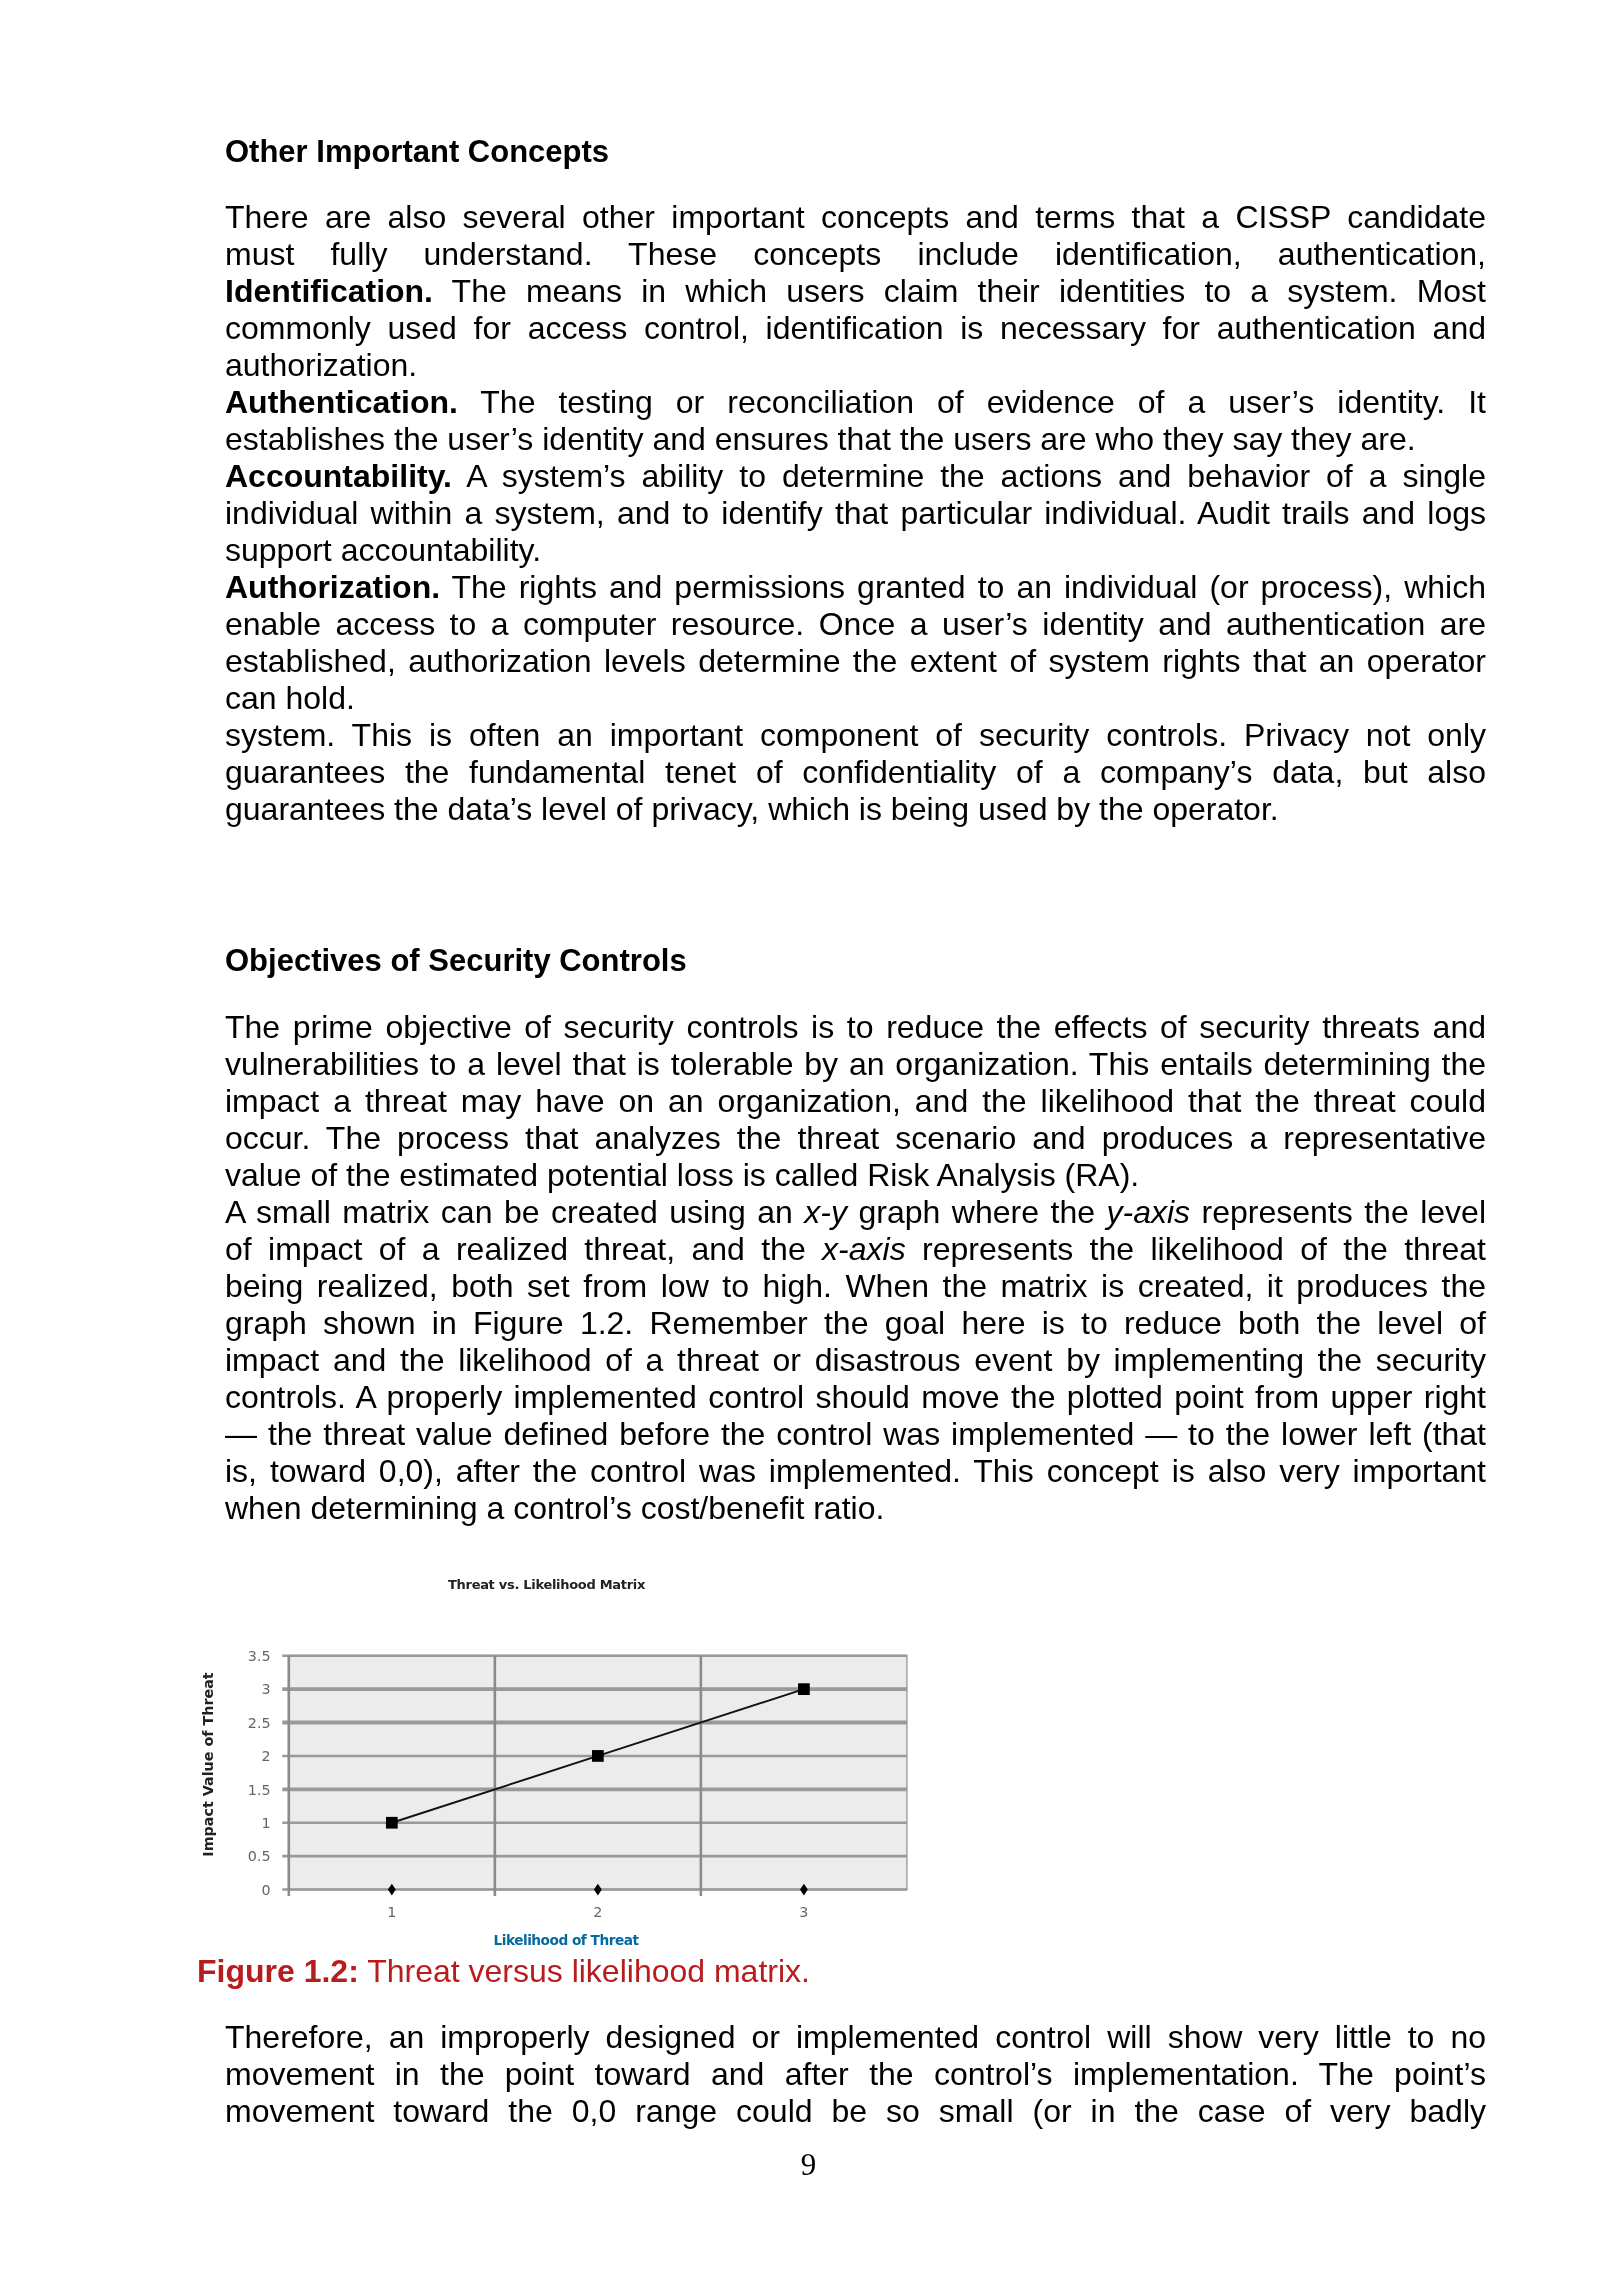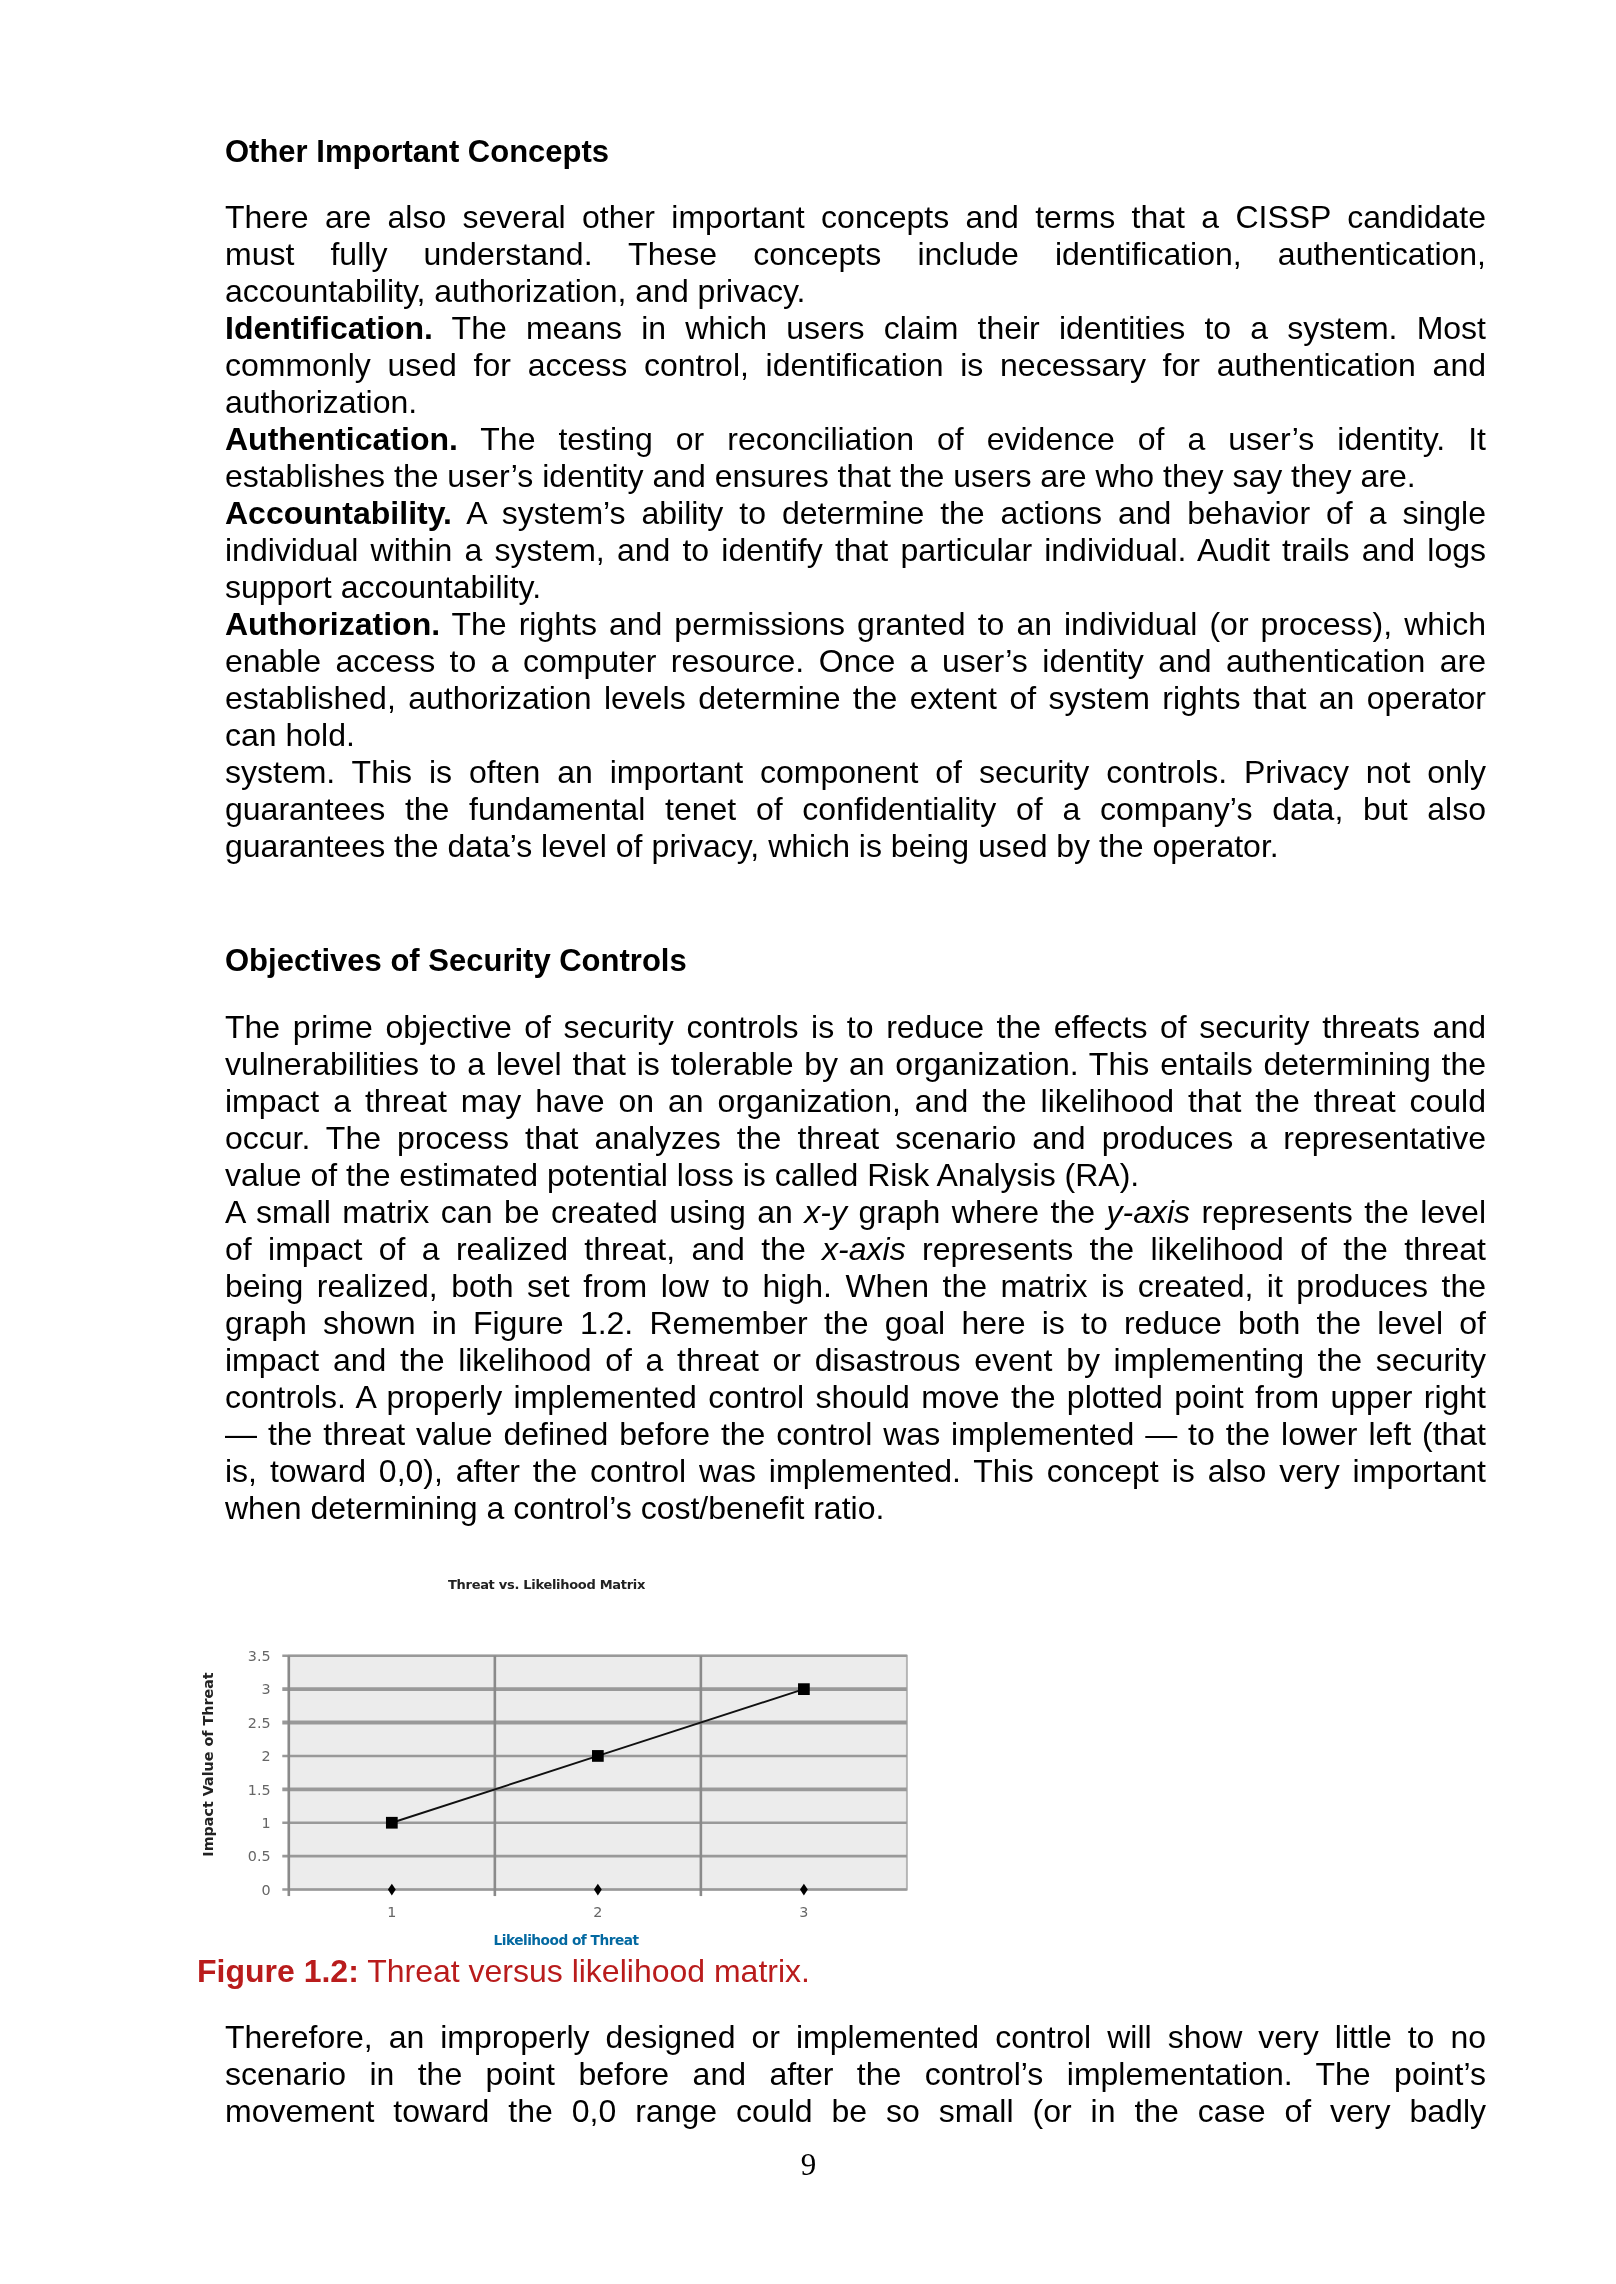--- a/index.html
+++ b/index.html
@@ -48,21 +48,20 @@
 </style>
 </head>
 <body>
 
 <div class="page">
 
   <div class="txt heading" style="top:133px;">Other Important Concepts</div>
   <div class="txt" id="sec0" style="top:199px;">
       <div class="line">There are also several other important concepts and terms that a CISSP candidate</div>
       <div class="line">must fully understand. These concepts include identification, authentication,</div>
-      <div class="line last">accountability, authorization, and privacy.</div>
       <div class="line"><b>Identification.</b> The means in which users claim their identities to a system. Most</div>
       <div class="line">commonly used for access control, identification is necessary for authentication and</div>
       <div class="line last">authorization.</div>
       <div class="line"><b>Authentication.</b> The testing or reconciliation of evidence of a user’s identity. It</div>
       <div class="line last">establishes the user’s identity and ensures that the users are who they say they are.</div>
       <div class="line"><b>Accountability.</b> A system’s ability to determine the actions and behavior of a single</div>
       <div class="line">individual within a system, and to identify that particular individual. Audit trails and logs</div>
       <div class="line last">support accountability.</div>
       <div class="line"><b>Authorization.</b> The rights and permissions granted to an individual (or process), which</div>
       <div class="line">enable access to a computer resource. Once a user’s identity and authentication are</div>
@@ -128,19 +127,19 @@
     <div class="chart-ylabel">Impact Value of Threat</div>
     <div class="chart-xlabel">Likelihood of Threat</div>
   </div>
 
   <div class="caption">
     <b>Figure 1.2:</b><span> Threat versus likelihood matrix.</span>
   </div>
 
   <div class="txt" id="sec2" style="top:2019px;">
       <div class="line">Therefore, an improperly designed or implemented control will show very little to no</div>
-      <div class="line">scenario in the point before and after the control’s implementation. The point’s</div>
+      <div class="line">movement in the point toward and after the control’s implementation. The point’s</div>
       <div class="line">movement toward the 0,0 range could be so small (or in the case of very badly</div>
     </div>
 
   <div class="pagenum">9</div>
 </div>
 
 
 </body></html>

